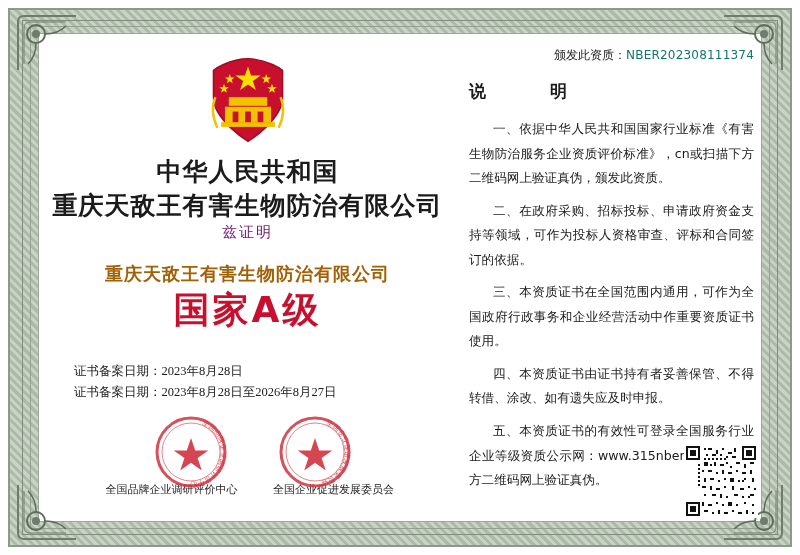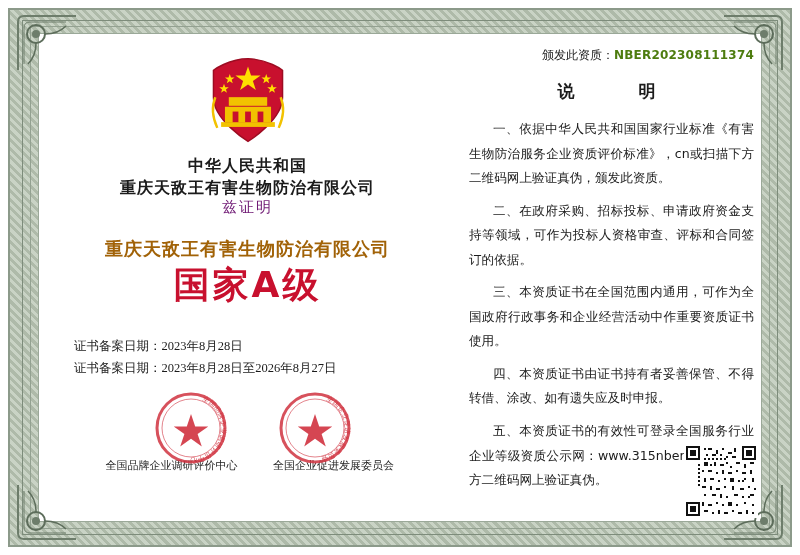--- a/index.html
+++ b/index.html
@@ -86,21 +86,21 @@
     display: flex;
     justify-content: center;
     margin-top: 2px;
     margin-bottom: 6px;
   }
 
   .title-main {
     text-align: center;
     color: #1b1b1b;
     font-weight: bold;
-    font-size: 16px;
+    font-size: 25px;
     letter-spacing: 1px;
     line-height: 1.35;
     font-family: "DejaVu Sans", sans-serif;
   }
 
   .zi-zheng-ming {
     text-align: center;
     font-size: 15px;
     color: #701a75;
     margin-top: 0;
@@ -181,27 +181,27 @@
   }
 
   .cert-no {
     text-align: right;
     font-size: 12px;
     color: #1b1b1b;
     font-family: "DejaVu Sans", sans-serif;
     margin-top: 4px;
   }
   .cert-no .num {
-    color: #4d7c0f;
-    font-weight: bold;
+    color: #0f766e;
+    font-weight: normal;
     letter-spacing: 0.2px;
   }
 
   .shuoming {
-    text-align: center;
+    text-align: left;
     font-size: 17px;
     font-weight: bold;
     color: #1b1b1b;
     letter-spacing: 10px;
     margin-top: 16px;
     font-family: "DejaVu Sans", sans-serif;
   }
 
   .clauses {
     margin-top: 14px;

